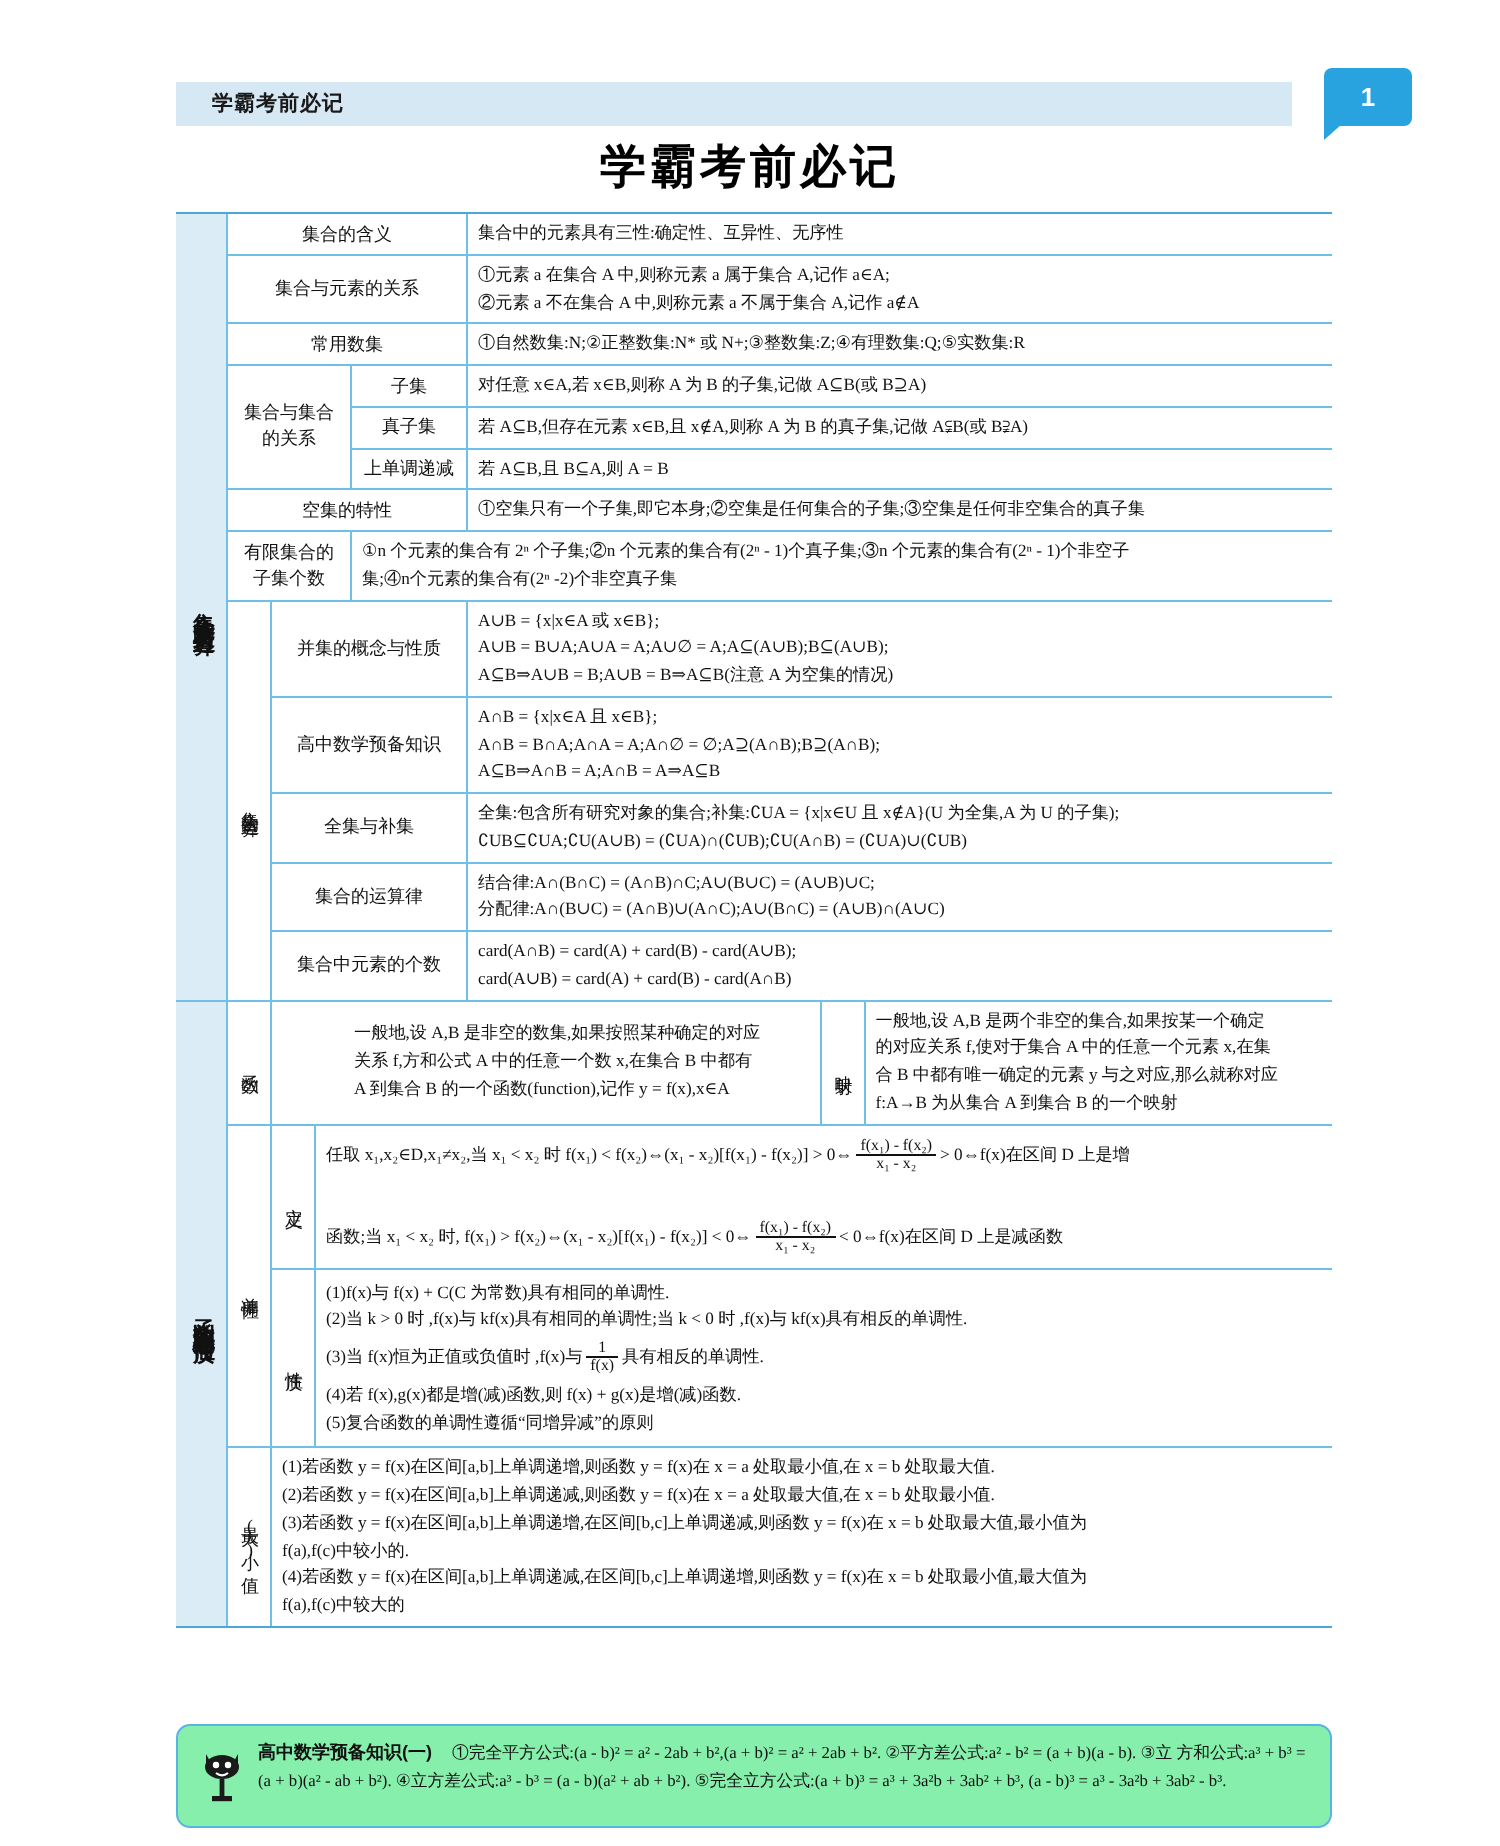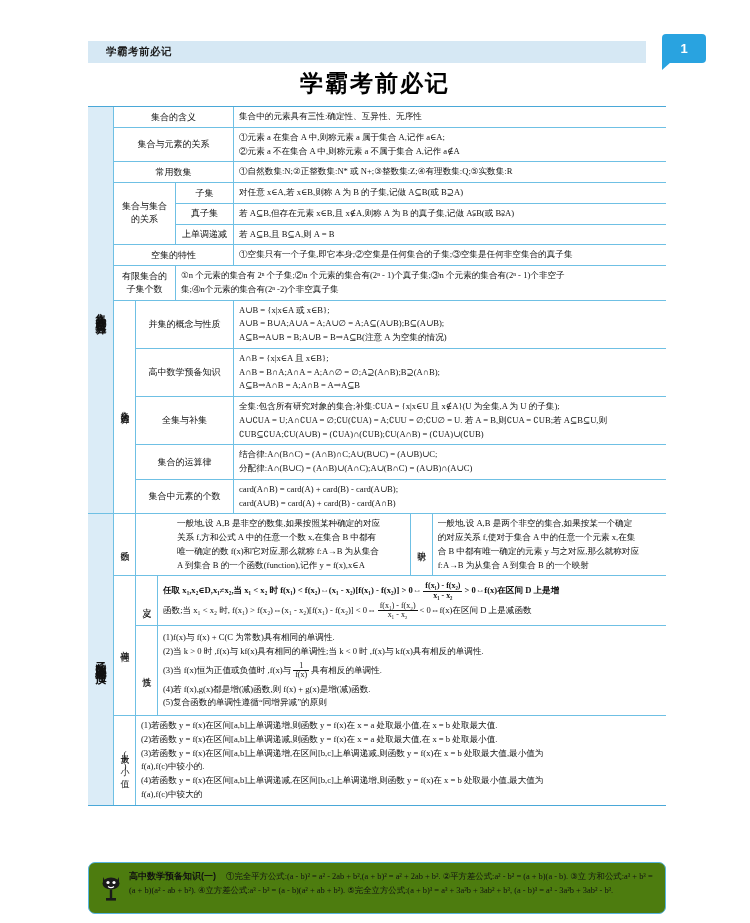--- a/index.html
+++ b/index.html
@@ -204,21 +204,21 @@
     letter-spacing: 1px;
   }
 
   
   .tipbox {
     position: absolute;
     left: 88px;
     top: 862px;
     width: 578px;
     min-height: 52px;
-    background: #4d7c0f;
+    background: #86efac;
     border: 1.3px solid #58b4e0;
     border-radius: 7px;
     box-sizing: border-box;
     padding: 6px 10px 6px 40px;
     font-size: 8.4px;
     line-height: 1.65;
   }
   .tipbox .tip-title {
     font-family: "Liberation Sans", "DejaVu Sans", sans-serif;
     font-weight: bold;
@@ -351,21 +351,20 @@
                 <p>A∩B = {x|x∈A 且 x∈B};</p>
                 <p>A∩B = B∩A;A∩A = A;A∩∅ = ∅;A⊇(A∩B);B⊇(A∩B);</p>
                 <p>A⊆B⇒A∩B = A;A∩B = A⇒A⊆B</p>
               </div>
             </div>
 
             <div class="row">
               <div class="cell kcell">全集与补集</div>
               <div class="cell vcell">
                 <p>全集:包含所有研究对象的集合;补集:∁UA = {x|x∈U 且 x∉A}(U 为全集,A 为 U 的子集);</p>
-                <p>A∪∁UA = U;A∩∁UA = ∅;∁U(∁UA) = A;∁UU = ∅;∁U∅ = U. 若 A = B,则∁UA = ∁UB;若 A⊆B⊆U,则</p>
                 <p>∁UB⊆∁UA;∁U(A∪B) = (∁UA)∩(∁UB);∁U(A∩B) = (∁UA)∪(∁UB)</p>
               </div>
             </div>
 
             <div class="row">
               <div class="cell kcell">集合的运算律</div>
               <div class="cell vcell">
                 <p>结合律:A∩(B∩C) = (A∩B)∩C;A∪(B∪C) = (A∪B)∪C;</p>
                 <p>分配律:A∩(B∪C) = (A∩B)∪(A∩C);A∪(B∩C) = (A∪B)∩(A∪C)</p>
               </div>
@@ -392,21 +391,20 @@
 
       <div class="stack">
 
         <div class="row">
           <div class="fn-label">
             <span>函数</span>
           </div>
           <div class="cell vcell" style="flex:1.02;margin-left:36px;">
             <p>一般地,设 A,B 是非空的数集,如果按照某种确定的对应</p>
             <p>关系 f,方和公式 A 中的任意一个数 x,在集合 B 中都有</p>
-            <p>唯一确定的数 f(x)和它对应,那么就称 f:A→B 为从集合</p>
             <p>A 到集合 B 的一个函数(function),记作 y = f(x),x∈A</p>
           </div>
           <div class="fn-label">
             <span>映射</span>
           </div>
           <div class="cell vcell" style="flex:1;border-right:none;">
             <p>一般地,设 A,B 是两个非空的集合,如果按某一个确定</p>
             <p>的对应关系 f,使对于集合 A 中的任意一个元素 x,在集</p>
             <p>合 B 中都有唯一确定的元素 y 与之对应,那么就称对应</p>
             <p>f:A→B 为从集合 A 到集合 B 的一个映射</p>
@@ -417,21 +415,21 @@
           <div class="vsub">
             <span>单调性</span>
           </div>
           <div class="stack">
 
             <div class="row">
               <div class="vsub">
                 <span>定义</span>
               </div>
               <div class="cell vcell" style="border-right:none;padding:6px 5px;">
-                <p style="margin-bottom:2px;font-weight:bold;"><span>任取 x₁,x₂∈D,x₁≠x₂,当 x₁ &lt; x₂ 时 f(x₁) &lt; f(x₂)⇔(x₁ - x₂)[f(x₁) - f(x₂)] &gt; 0⇔</span><span class="frac"><span class="num">f(x₁) - f(x₂)</span><span class="den">x₁ - x₂</span></span><span>&gt; 0⇔f(x)在区间 D 上是增</span></p>
+                <p style="margin-bottom:24px;"><span>任取 x₁,x₂∈D,x₁≠x₂,当 x₁ &lt; x₂ 时 f(x₁) &lt; f(x₂)⇔(x₁ - x₂)[f(x₁) - f(x₂)] &gt; 0⇔</span><span class="frac"><span class="num">f(x₁) - f(x₂)</span><span class="den">x₁ - x₂</span></span><span>&gt; 0⇔f(x)在区间 D 上是增</span></p>
                 <p><span>函数;当 x₁ &lt; x₂ 时, f(x₁) &gt; f(x₂)⇔(x₁ - x₂)[f(x₁) - f(x₂)] &lt; 0⇔</span><span class="frac"><span class="num">f(x₁) - f(x₂)</span><span class="den">x₁ - x₂</span></span><span>&lt; 0⇔f(x)在区间 D 上是减函数</span></p>
               </div>
             </div>
 
             <div class="row" style="border-bottom:none;">
               <div class="vsub">
                 <span>性质</span>
               </div>
               <div class="cell vcell" style="border-right:none;padding:5px;">
                 <p>(1)f(x)与 f(x) + C(C 为常数)具有相同的单调性.</p>

